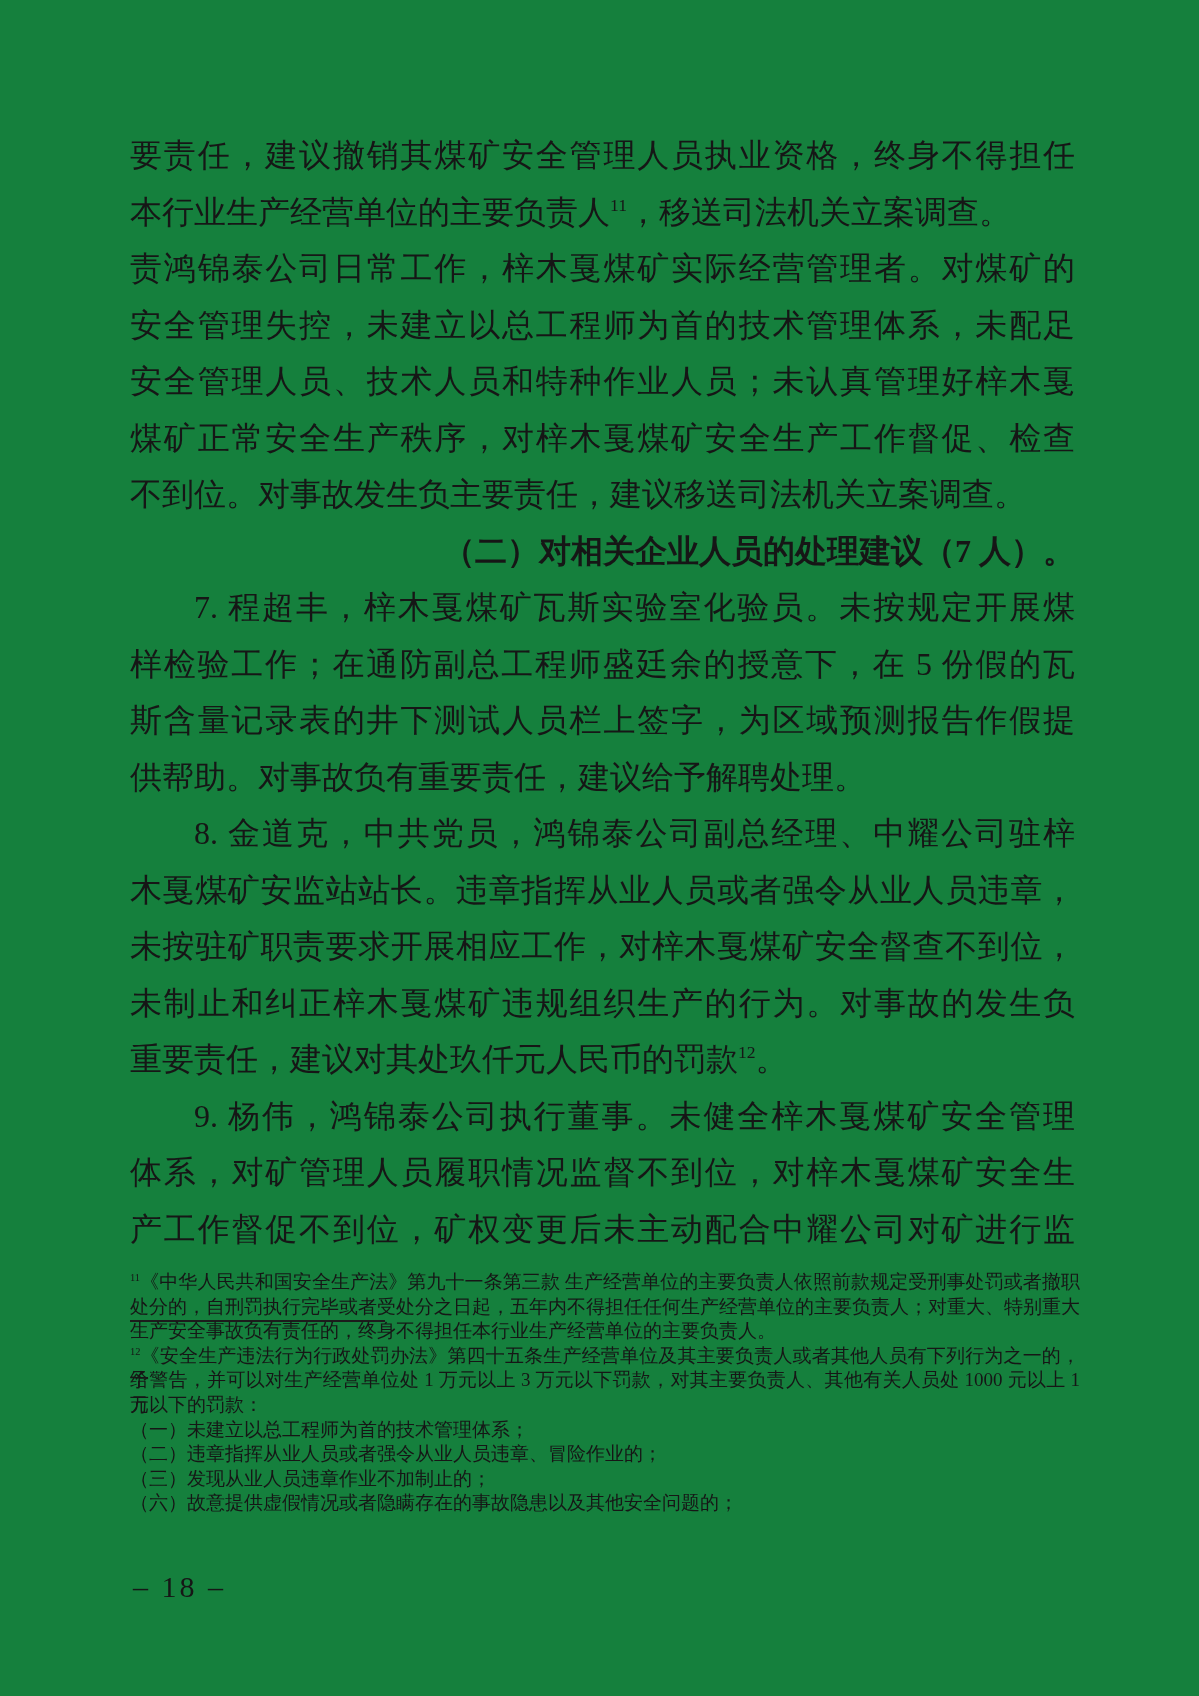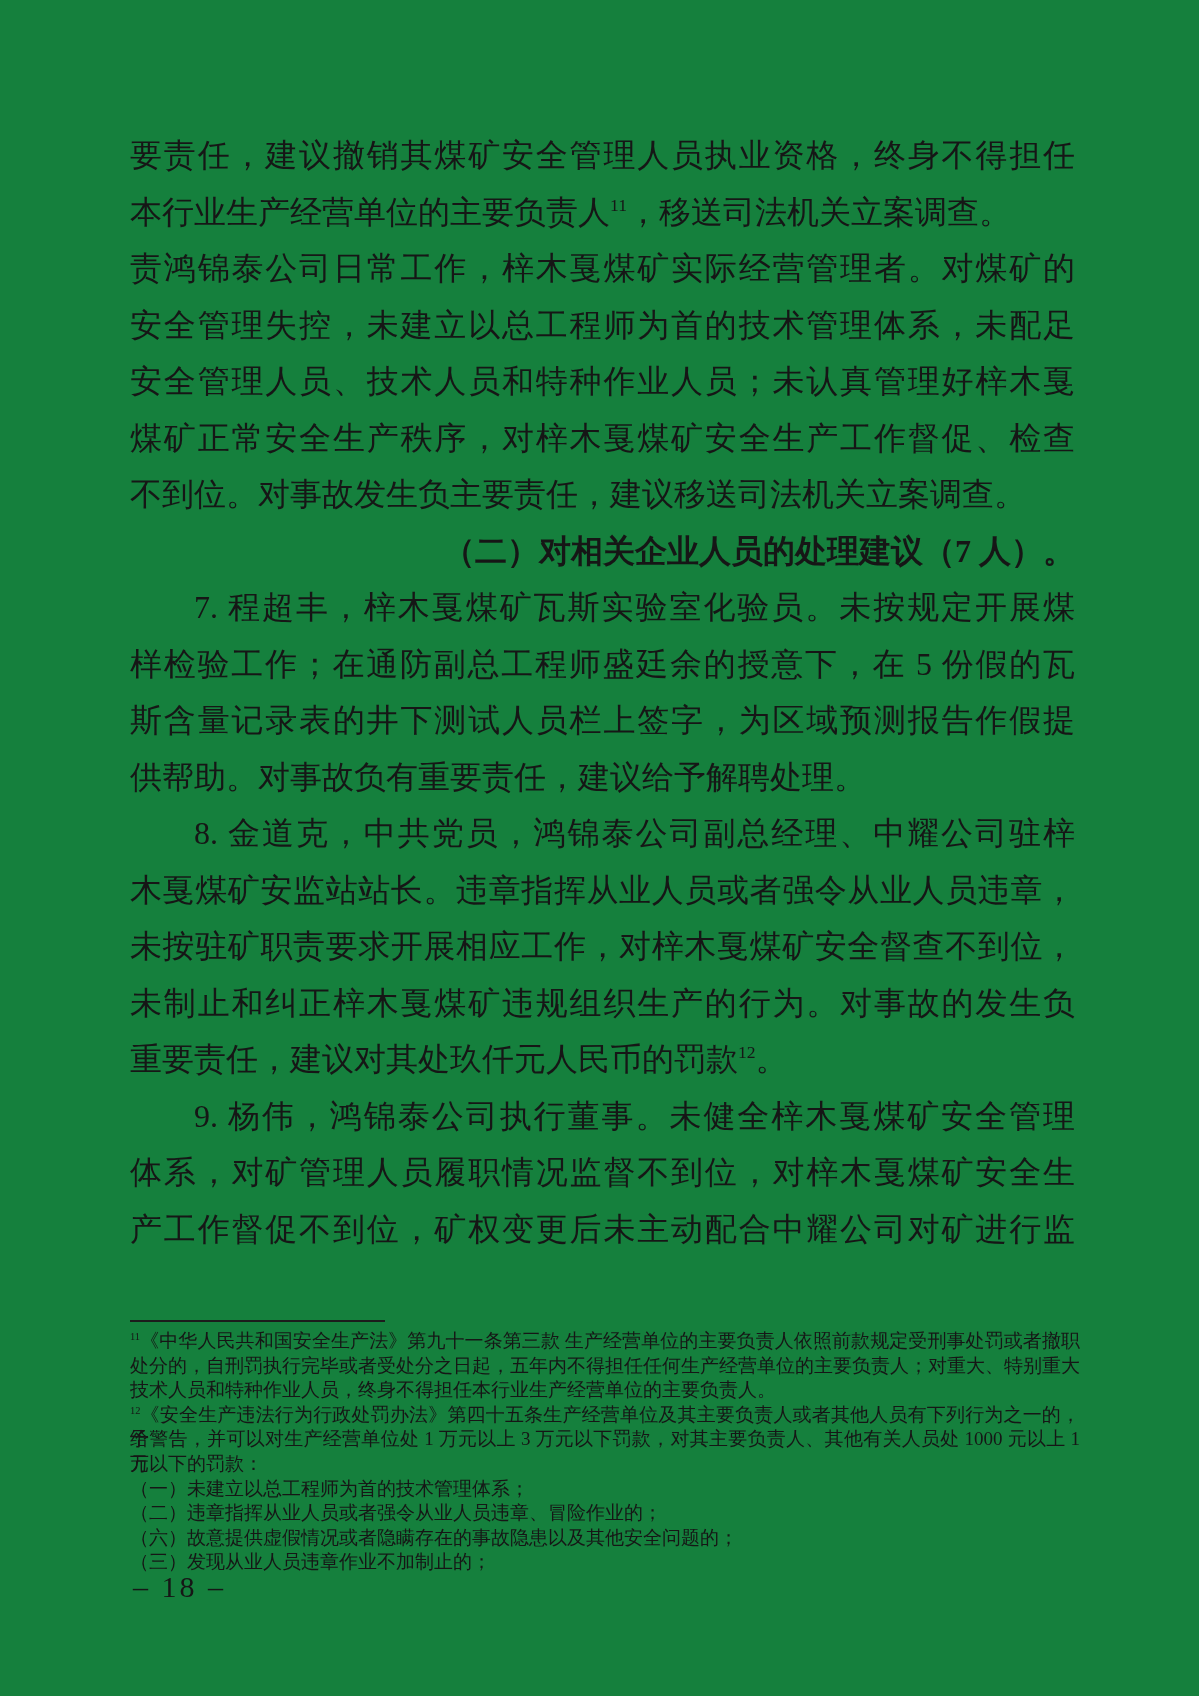--- a/index.html
+++ b/index.html
@@ -29,21 +29,21 @@
     font-size:0.55em;
     vertical-align:super;
     line-height:0;
   }
   .fn-sep{
     position:absolute;left:130px;top:1320px;
     width:255px;height:0;
     border-top:2px solid #1c1c1c;
   }
   .footnotes{
-    position:absolute;left:130px;top:1329px;width:950px;
+    position:absolute;left:130px;top:1270px;width:950px;
   }
   .fnline{
     height:24.6px;line-height:24.6px;
     font-size:19px;
     text-align:left;
   }
   .fnline.fill{
     text-align:justify;
     text-align-last:justify;
   }
@@ -76,23 +76,23 @@
       <div class="bodyline fill"><span>未制止和纠正梓木戛煤矿违规组织生产的行为。对事故的发生负</span></div>
       <div class="bodyline"><span>重要责任，建议对其处玖仟元人民币的罚款</span><sup>12</sup><span>。</span></div>
       <div class="bodyline fill indent"><span>9. 杨伟，鸿锦泰公司执行董事。未健全梓木戛煤矿安全管理</span></div>
       <div class="bodyline fill"><span>体系，对矿管理人员履职情况监督不到位，对梓木戛煤矿安全生</span></div>
       <div class="bodyline fill"><span>产工作督促不到位，矿权变更后未主动配合中耀公司对矿进行监</span></div>
     </div>
   <div class="fn-sep"></div>
   <div class="footnotes" id="footnote-lines">
       <div class="fnline fill"><sup>11</sup><span>《中华人民共和国安全生产法》第九十一条第三款 生产经营单位的主要负责人依照前款规定受刑事处罚或者撤职</span></div>
       <div class="fnline fill"><span>处分的，自刑罚执行完毕或者受处分之日起，五年内不得担任任何生产经营单位的主要负责人；对重大、特别重大</span></div>
-      <div class="fnline"><span>技术人员和特种作业人员，终身不得担任本行业生产经营单位的主要负责人。</span></div>
+      <div class="fnline"><span>生产安全事故负有责任的，终身不得担任本行业生产经营单位的主要负责人。</span></div>
       <div class="fnline fill"><sup>12</sup><span>《安全生产违法行为行政处罚办法》第四十五条生产经营单位及其主要负责人或者其他人员有下列行为之一的，给</span></div>
       <div class="fnline fill"><span>予警告，并可以对生产经营单位处 1 万元以上 3 万元以下罚款，对其主要负责人、其他有关人员处 1000 元以上 1 万</span></div>
       <div class="fnline"><span>元以下的罚款：</span></div>
       <div class="fnline"><span>（一）未建立以总工程师为首的技术管理体系；</span></div>
       <div class="fnline"><span>（二）违章指挥从业人员或者强令从业人员违章、冒险作业的；</span></div>
+      <div class="fnline"><span>（三）发现从业人员违章作业不加制止的；</span></div>
       <div class="fnline"><span>（六）故意提供虚假情况或者隐瞒存在的事故隐患以及其他安全问题的；</span></div>
-      <div class="fnline"><span>（三）发现从业人员违章作业不加制止的；</span></div>
     </div>
   <div class="page-number">– 18 –</div>
 </div>
 
 </body></html>

